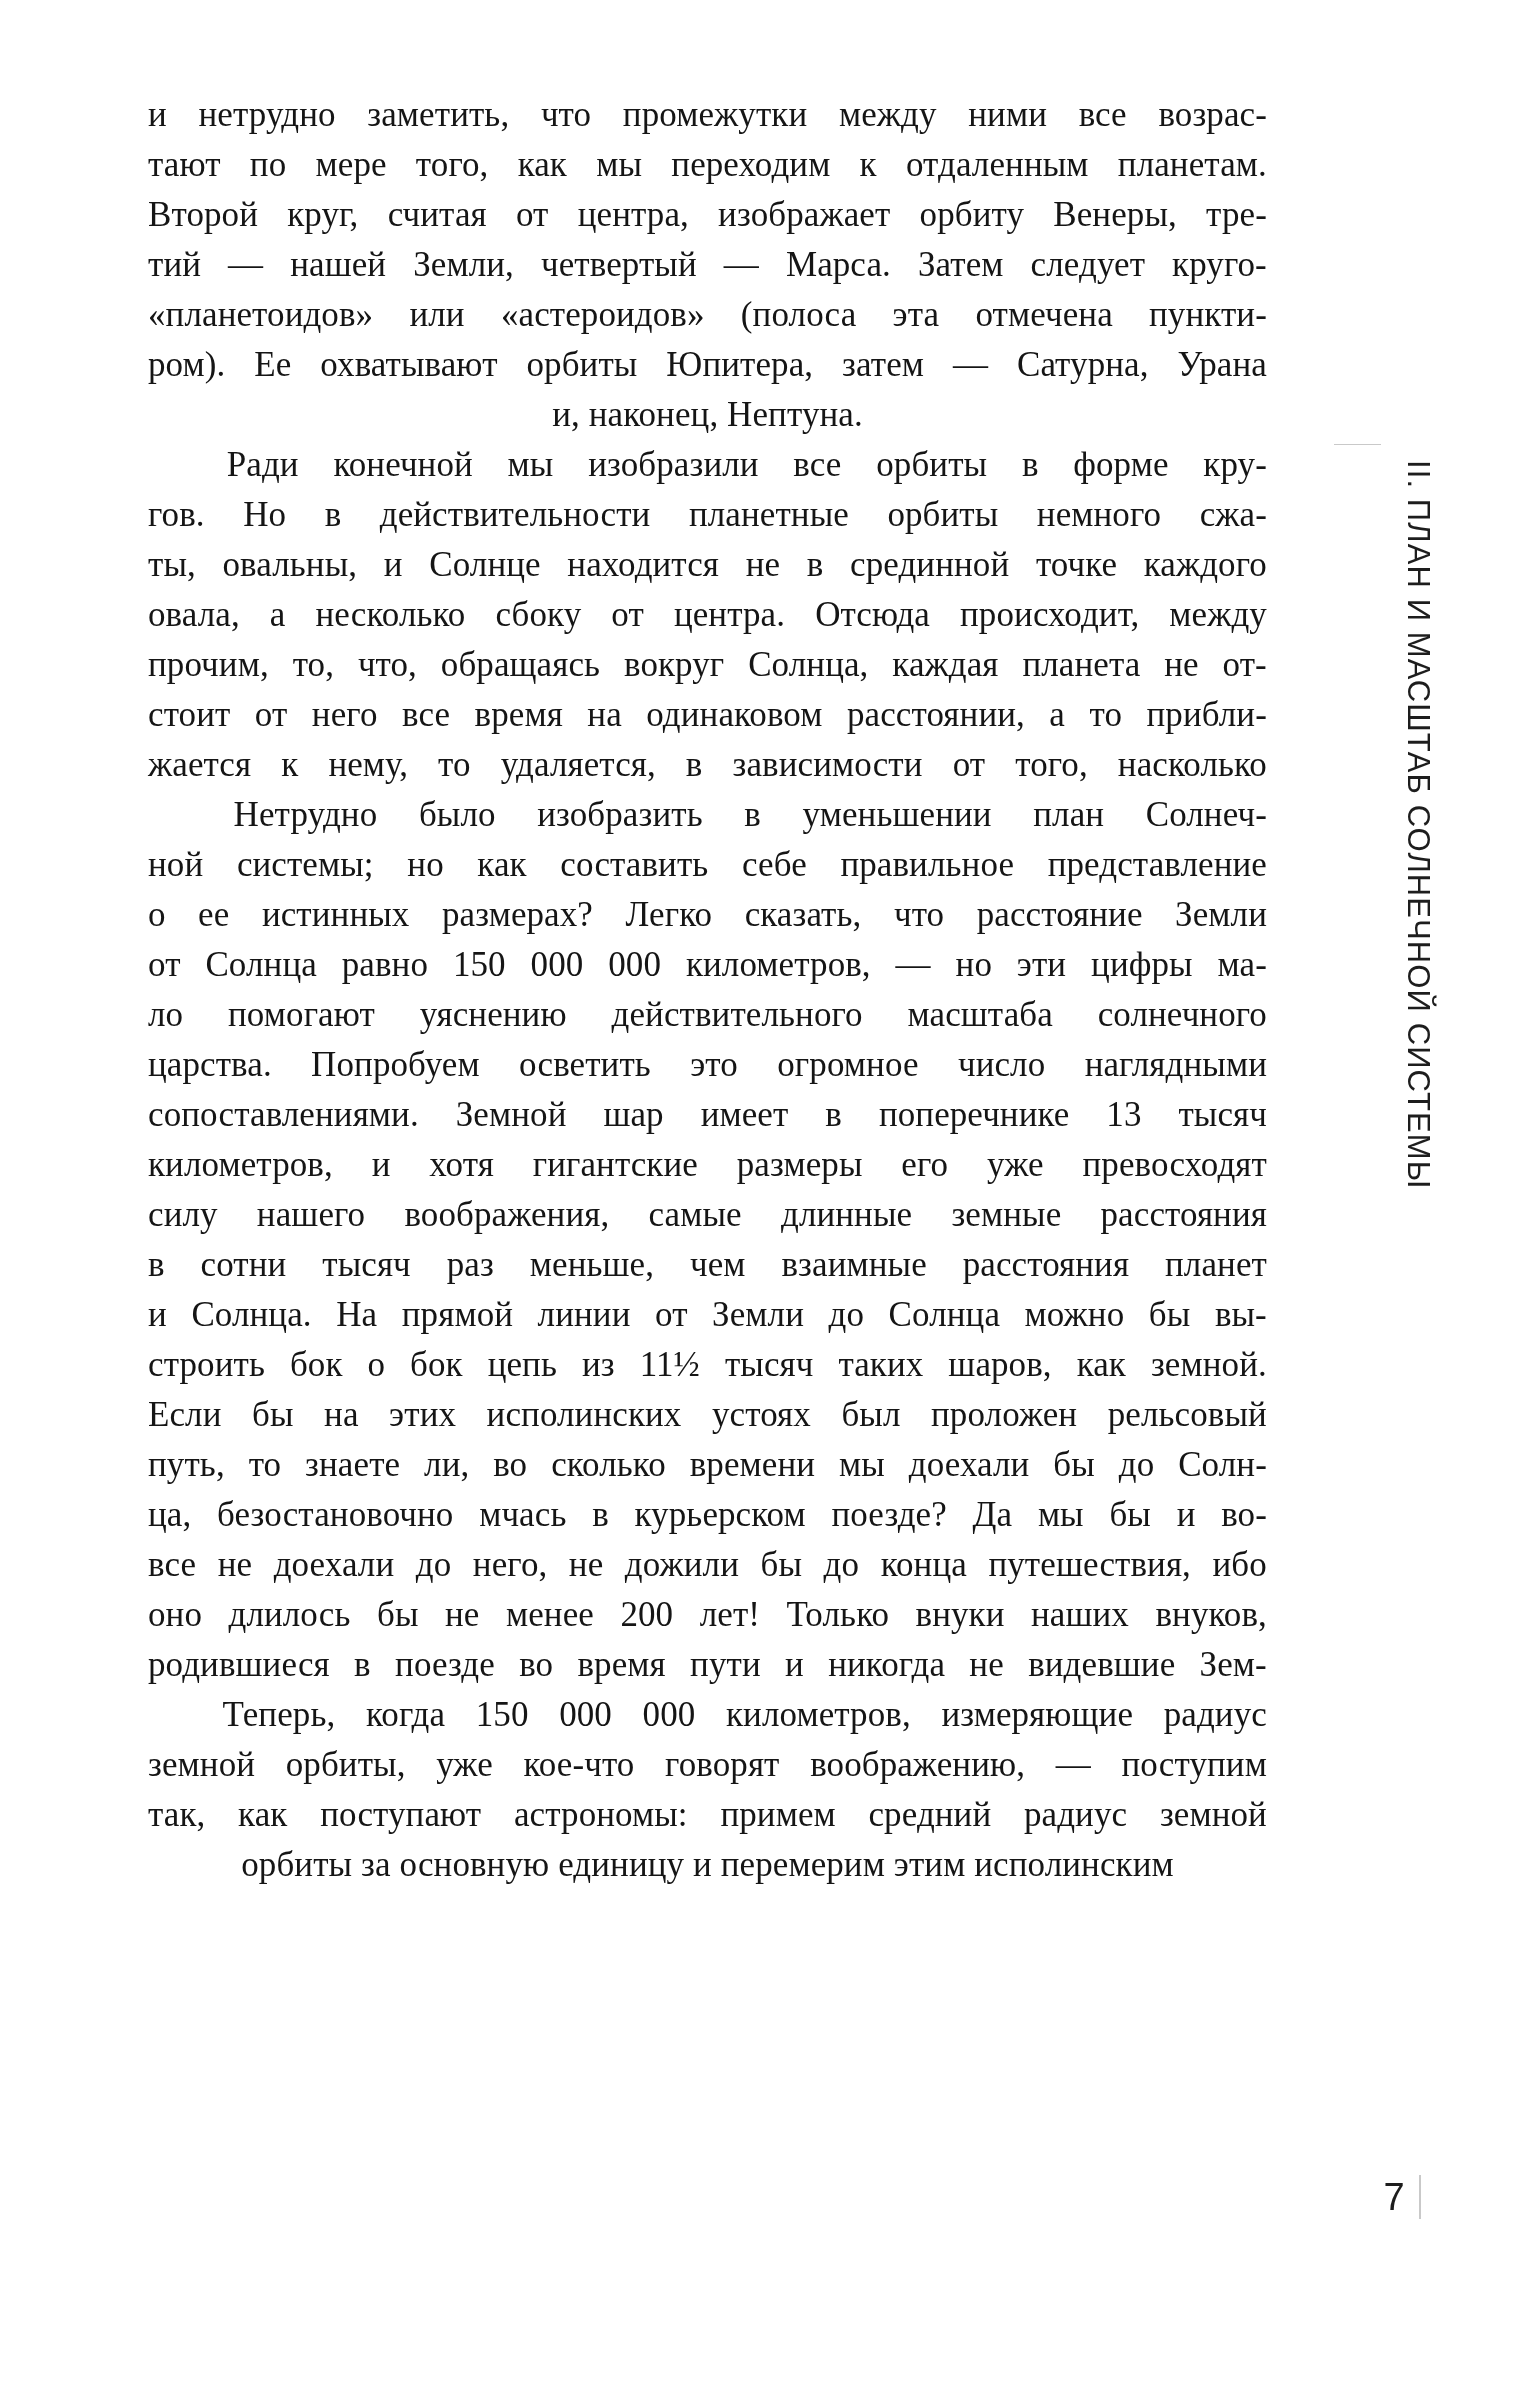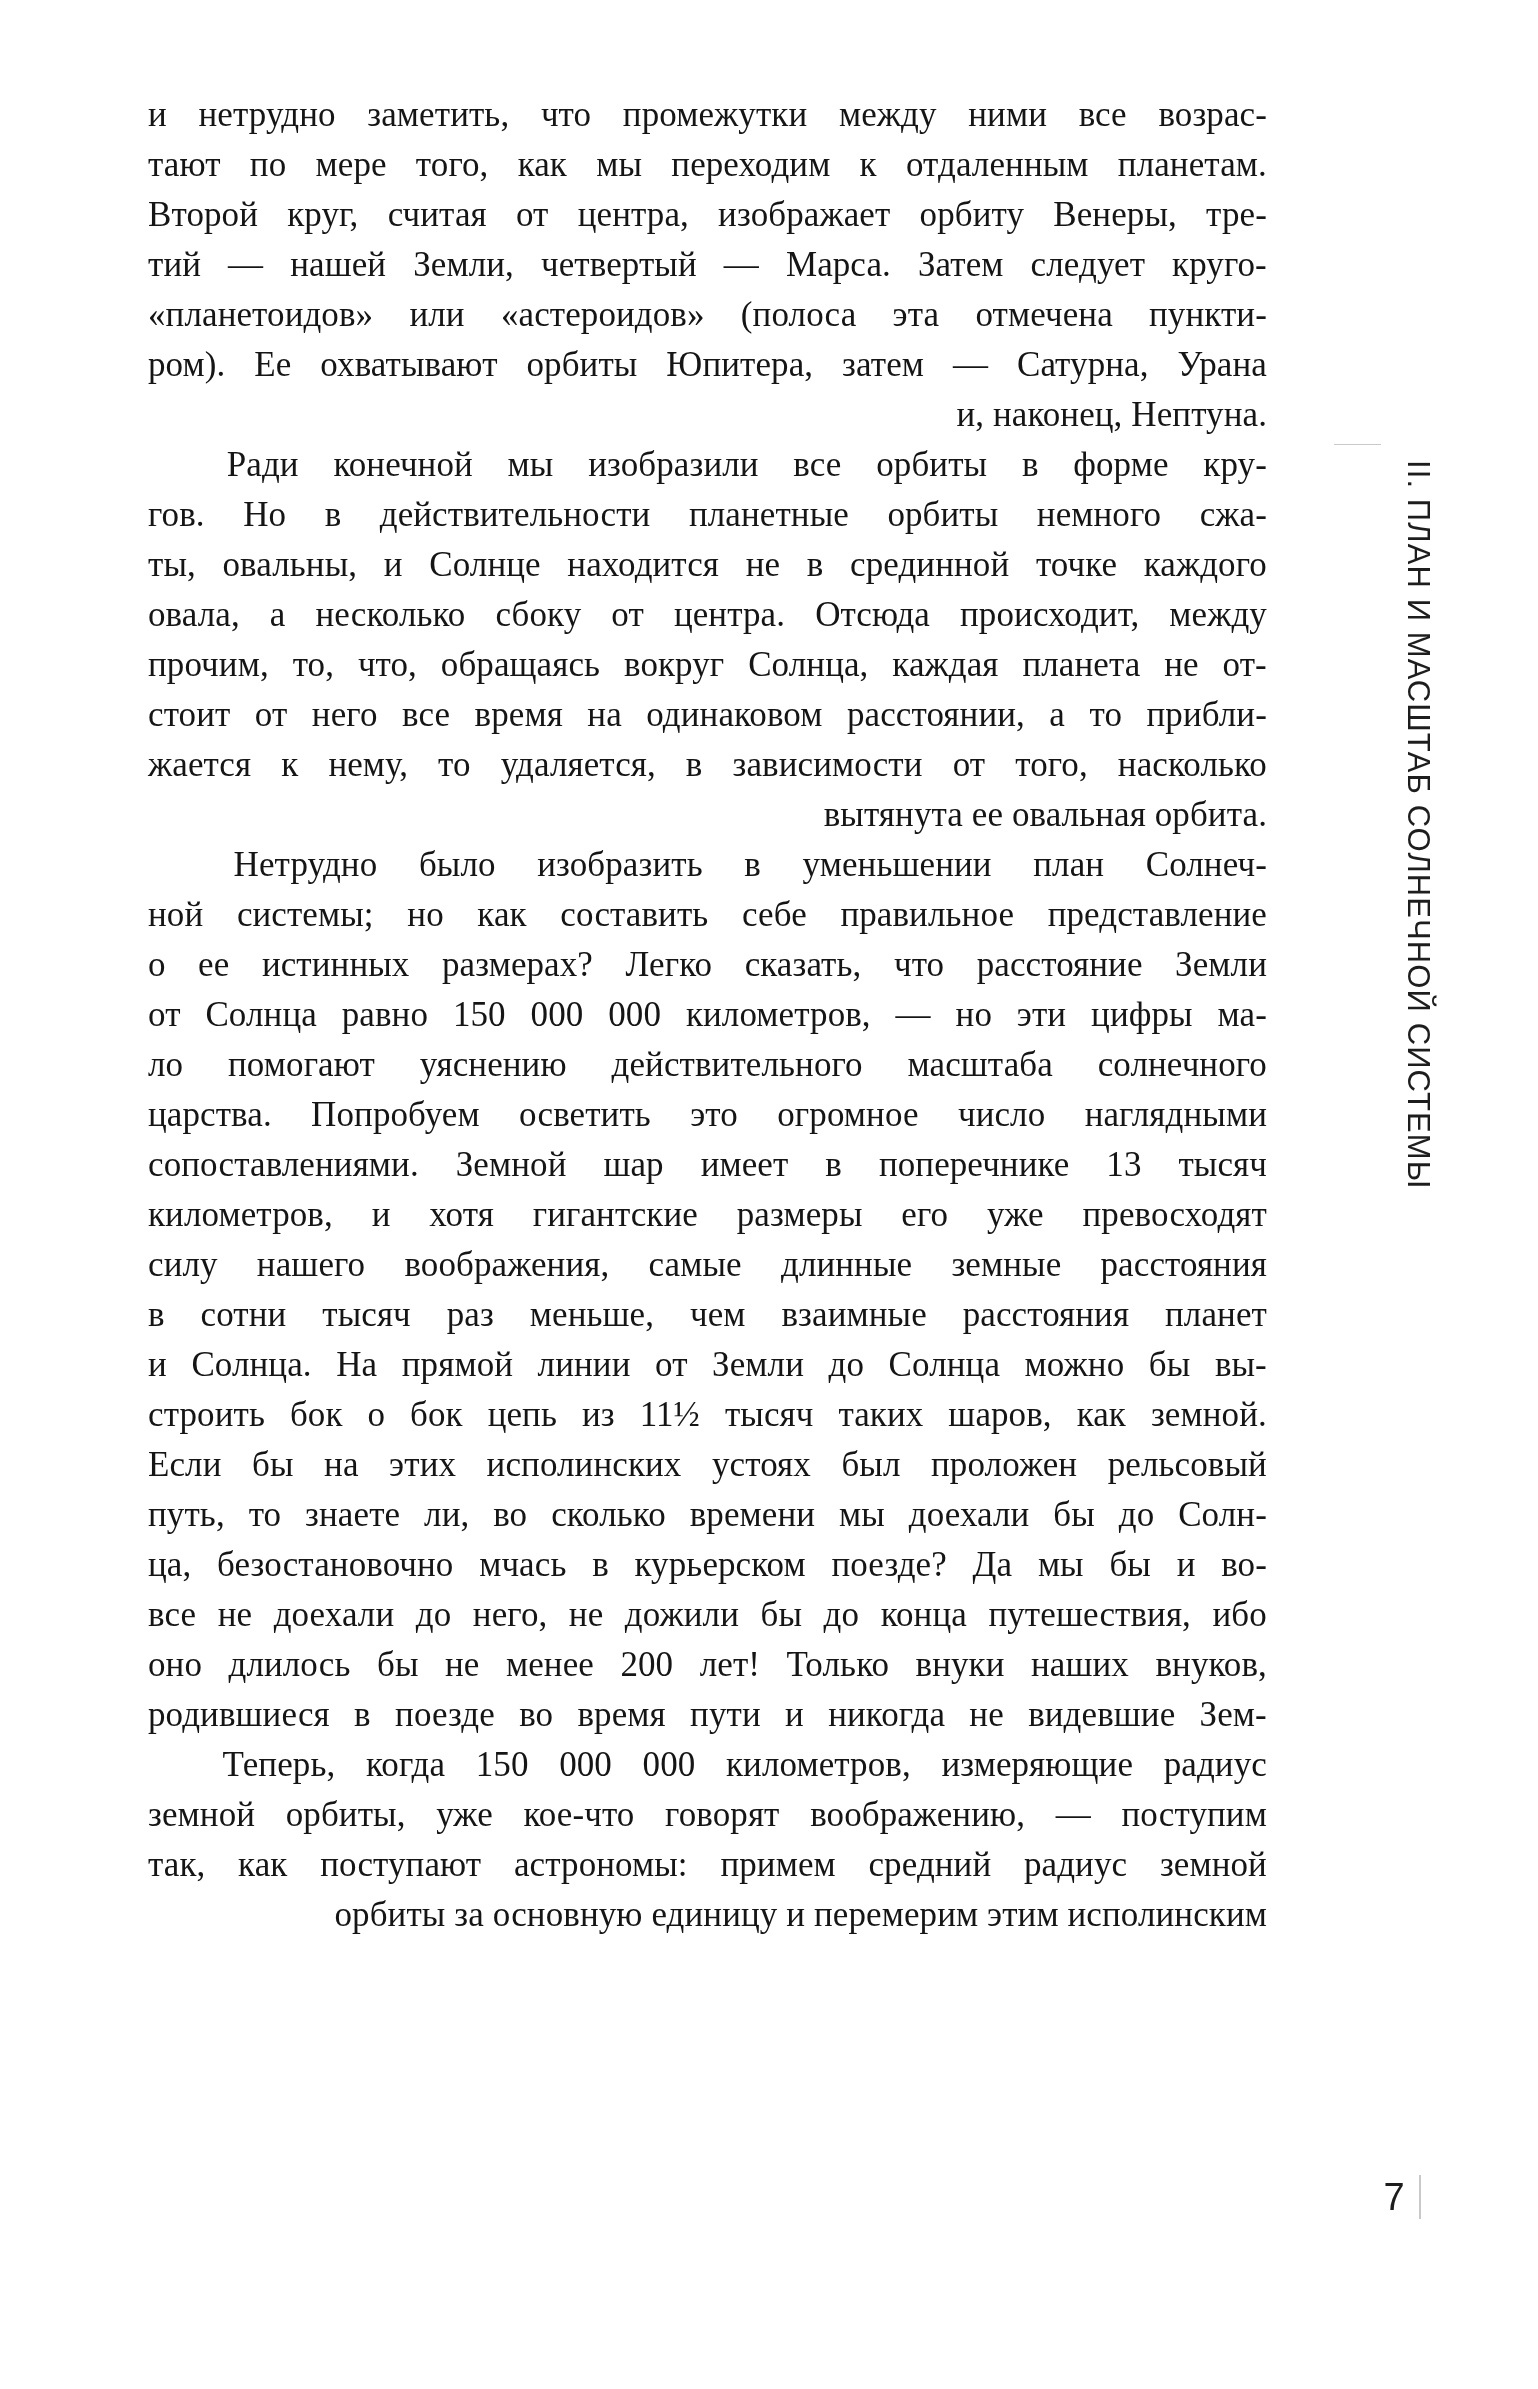--- a/index.html
+++ b/index.html
@@ -46,21 +46,21 @@
     letter-spacing: 0.1px;
     white-space: pre;
     box-sizing: border-box;
   }
   
   .line.just {
     justify-content: space-between;
   }
   
   .line.flush {
-    justify-content: flex-end;
+    justify-content: center;
   }
   .w {
     display: inline-block;
   }
   
   .indent {
     display: inline-block;
     width: 44px;
     flex: 0 0 44px;
   }
@@ -142,21 +142,20 @@
         <div class="line flush"><span class="plain">и, наконец, Нептуна.</span></div>
       </div>
       <div class="para">
         <div class="line just"><span class="indent"></span><span class="w">Ради</span><span class="w">конечной</span><span class="w">мы</span><span class="w">изобразили</span><span class="w">все</span><span class="w">орбиты</span><span class="w">в</span><span class="w">форме</span><span class="w">кру-</span></div>
         <div class="line just"><span class="w">гов.</span><span class="w">Но</span><span class="w">в</span><span class="w">действительности</span><span class="w">планетные</span><span class="w">орбиты</span><span class="w">немного</span><span class="w">сжа-</span></div>
         <div class="line just"><span class="w">ты,</span><span class="w">овальны,</span><span class="w">и</span><span class="w">Солнце</span><span class="w">находится</span><span class="w">не</span><span class="w">в</span><span class="w">срединной</span><span class="w">точке</span><span class="w">каждого</span></div>
         <div class="line just"><span class="w">овала,</span><span class="w">а</span><span class="w">несколько</span><span class="w">сбоку</span><span class="w">от</span><span class="w">центра.</span><span class="w">Отсюда</span><span class="w">происходит,</span><span class="w">между</span></div>
         <div class="line just"><span class="w">прочим,</span><span class="w">то,</span><span class="w">что,</span><span class="w">обращаясь</span><span class="w">вокруг</span><span class="w">Солнца,</span><span class="w">каждая</span><span class="w">планета</span><span class="w">не</span><span class="w">от-</span></div>
         <div class="line just"><span class="w">стоит</span><span class="w">от</span><span class="w">него</span><span class="w">все</span><span class="w">время</span><span class="w">на</span><span class="w">одинаковом</span><span class="w">расстоянии,</span><span class="w">а</span><span class="w">то</span><span class="w">прибли-</span></div>
         <div class="line just"><span class="w">жается</span><span class="w">к</span><span class="w">нему,</span><span class="w">то</span><span class="w">удаляется,</span><span class="w">в</span><span class="w">зависимости</span><span class="w">от</span><span class="w">того,</span><span class="w">насколько</span></div>
-        <div class="line flush"><span class="plain">вытянута ее овальная орбита.</span></div>
       </div>
       <div class="para">
         <div class="line just"><span class="indent"></span><span class="w">Нетрудно</span><span class="w">было</span><span class="w">изобразить</span><span class="w">в</span><span class="w">уменьшении</span><span class="w">план</span><span class="w">Солнеч-</span></div>
         <div class="line just"><span class="w">ной</span><span class="w">системы;</span><span class="w">но</span><span class="w">как</span><span class="w">составить</span><span class="w">себе</span><span class="w">правильное</span><span class="w">представление</span></div>
         <div class="line just"><span class="w">о</span><span class="w">ее</span><span class="w">истинных</span><span class="w">размерах?</span><span class="w">Легко</span><span class="w">сказать,</span><span class="w">что</span><span class="w">расстояние</span><span class="w">Земли</span></div>
         <div class="line just"><span class="w">от</span><span class="w">Солнца</span><span class="w">равно</span><span class="w">150</span><span class="w">000</span><span class="w">000</span><span class="w">километров,</span><span class="w">—</span><span class="w">но</span><span class="w">эти</span><span class="w">цифры</span><span class="w">ма-</span></div>
         <div class="line just"><span class="w">ло</span><span class="w">помогают</span><span class="w">уяснению</span><span class="w">действительного</span><span class="w">масштаба</span><span class="w">солнечного</span></div>
         <div class="line just"><span class="w">царства.</span><span class="w">Попробуем</span><span class="w">осветить</span><span class="w">это</span><span class="w">огромное</span><span class="w">число</span><span class="w">наглядными</span></div>
         <div class="line just"><span class="w">сопоставлениями.</span><span class="w">Земной</span><span class="w">шар</span><span class="w">имеет</span><span class="w">в</span><span class="w">поперечнике</span><span class="w">13</span><span class="w">тысяч</span></div>
         <div class="line just"><span class="w">километров,</span><span class="w">и</span><span class="w">хотя</span><span class="w">гигантские</span><span class="w">размеры</span><span class="w">его</span><span class="w">уже</span><span class="w">превосходят</span></div>

